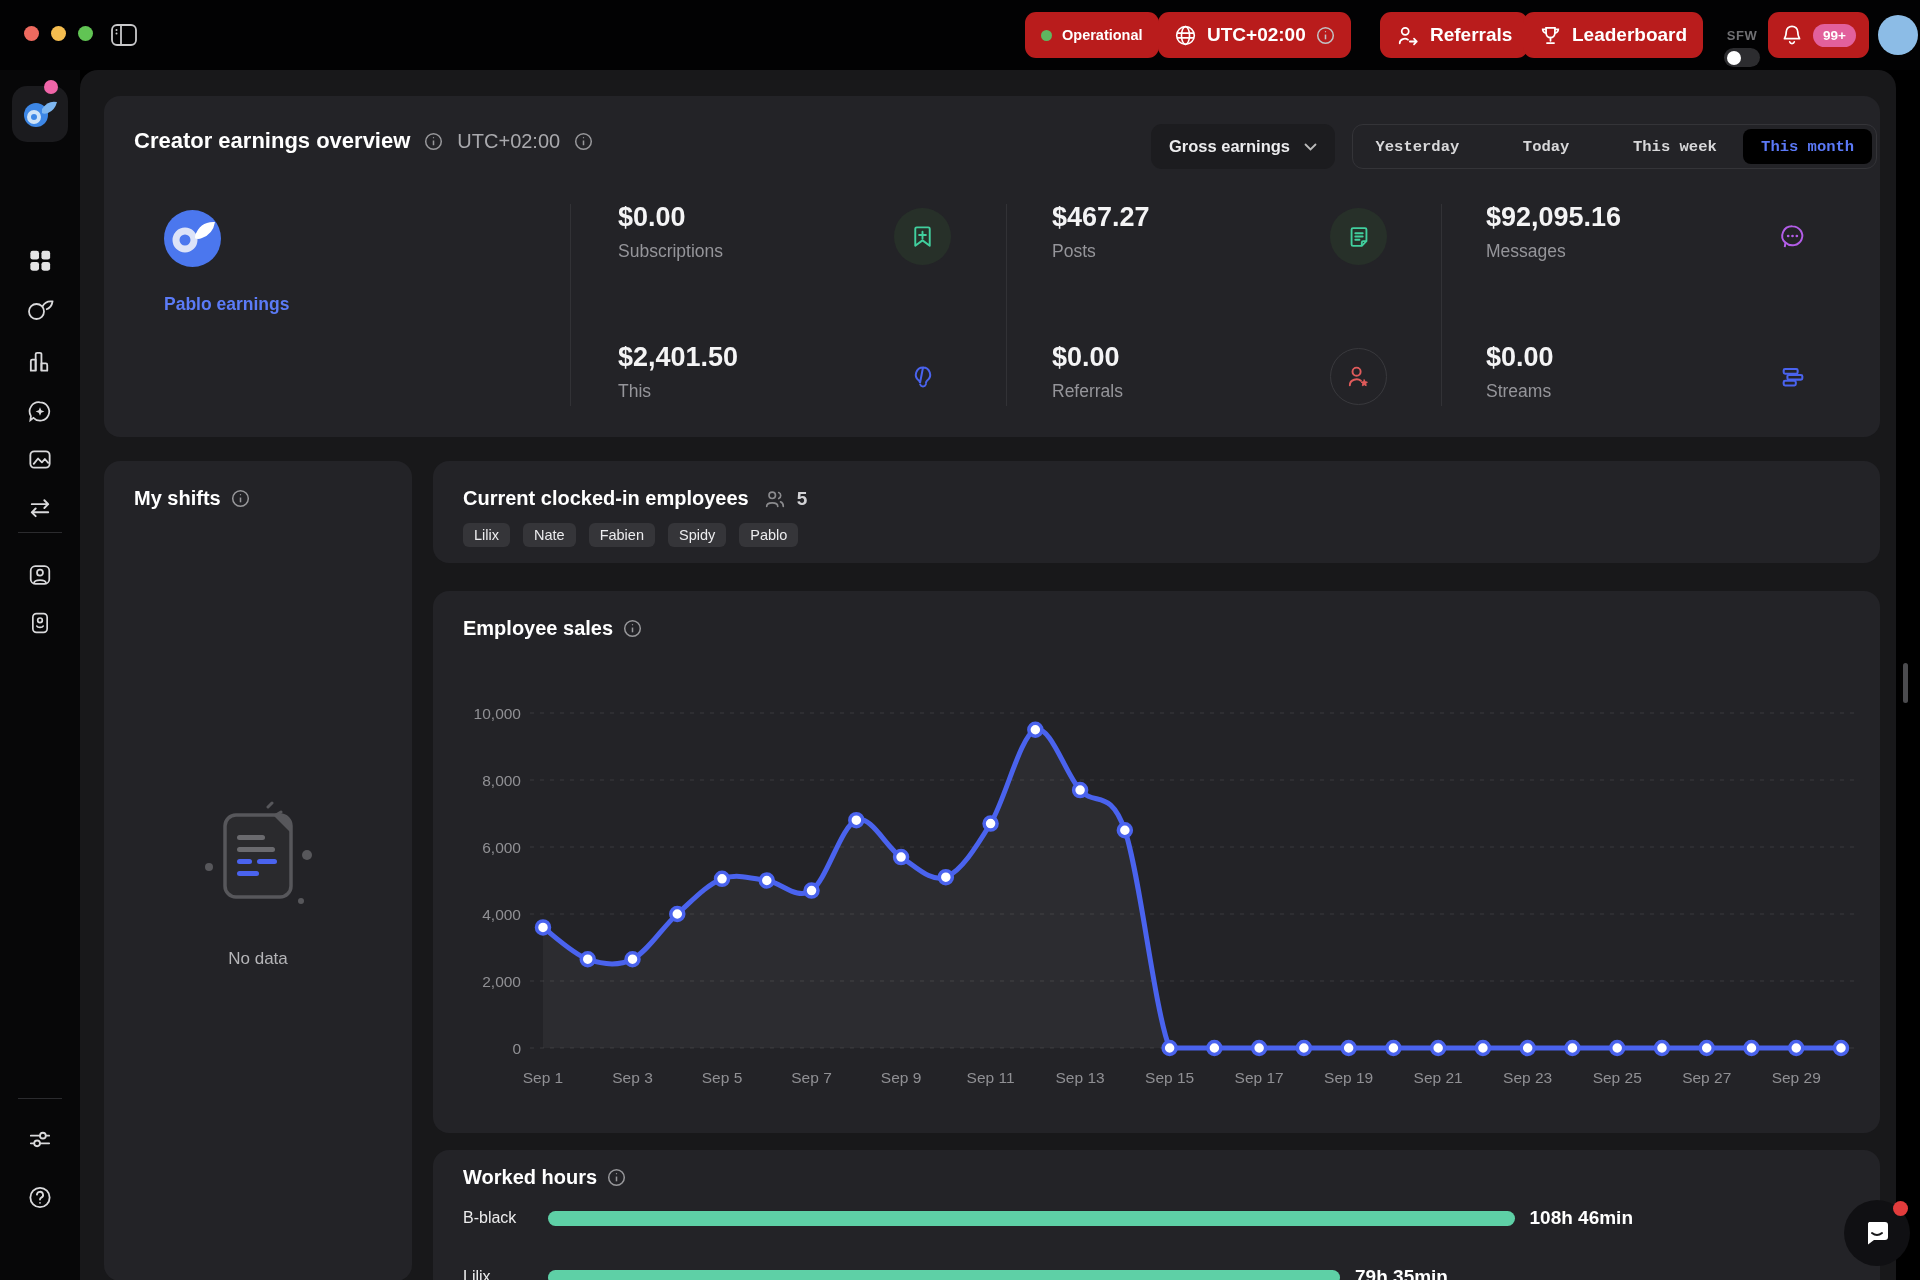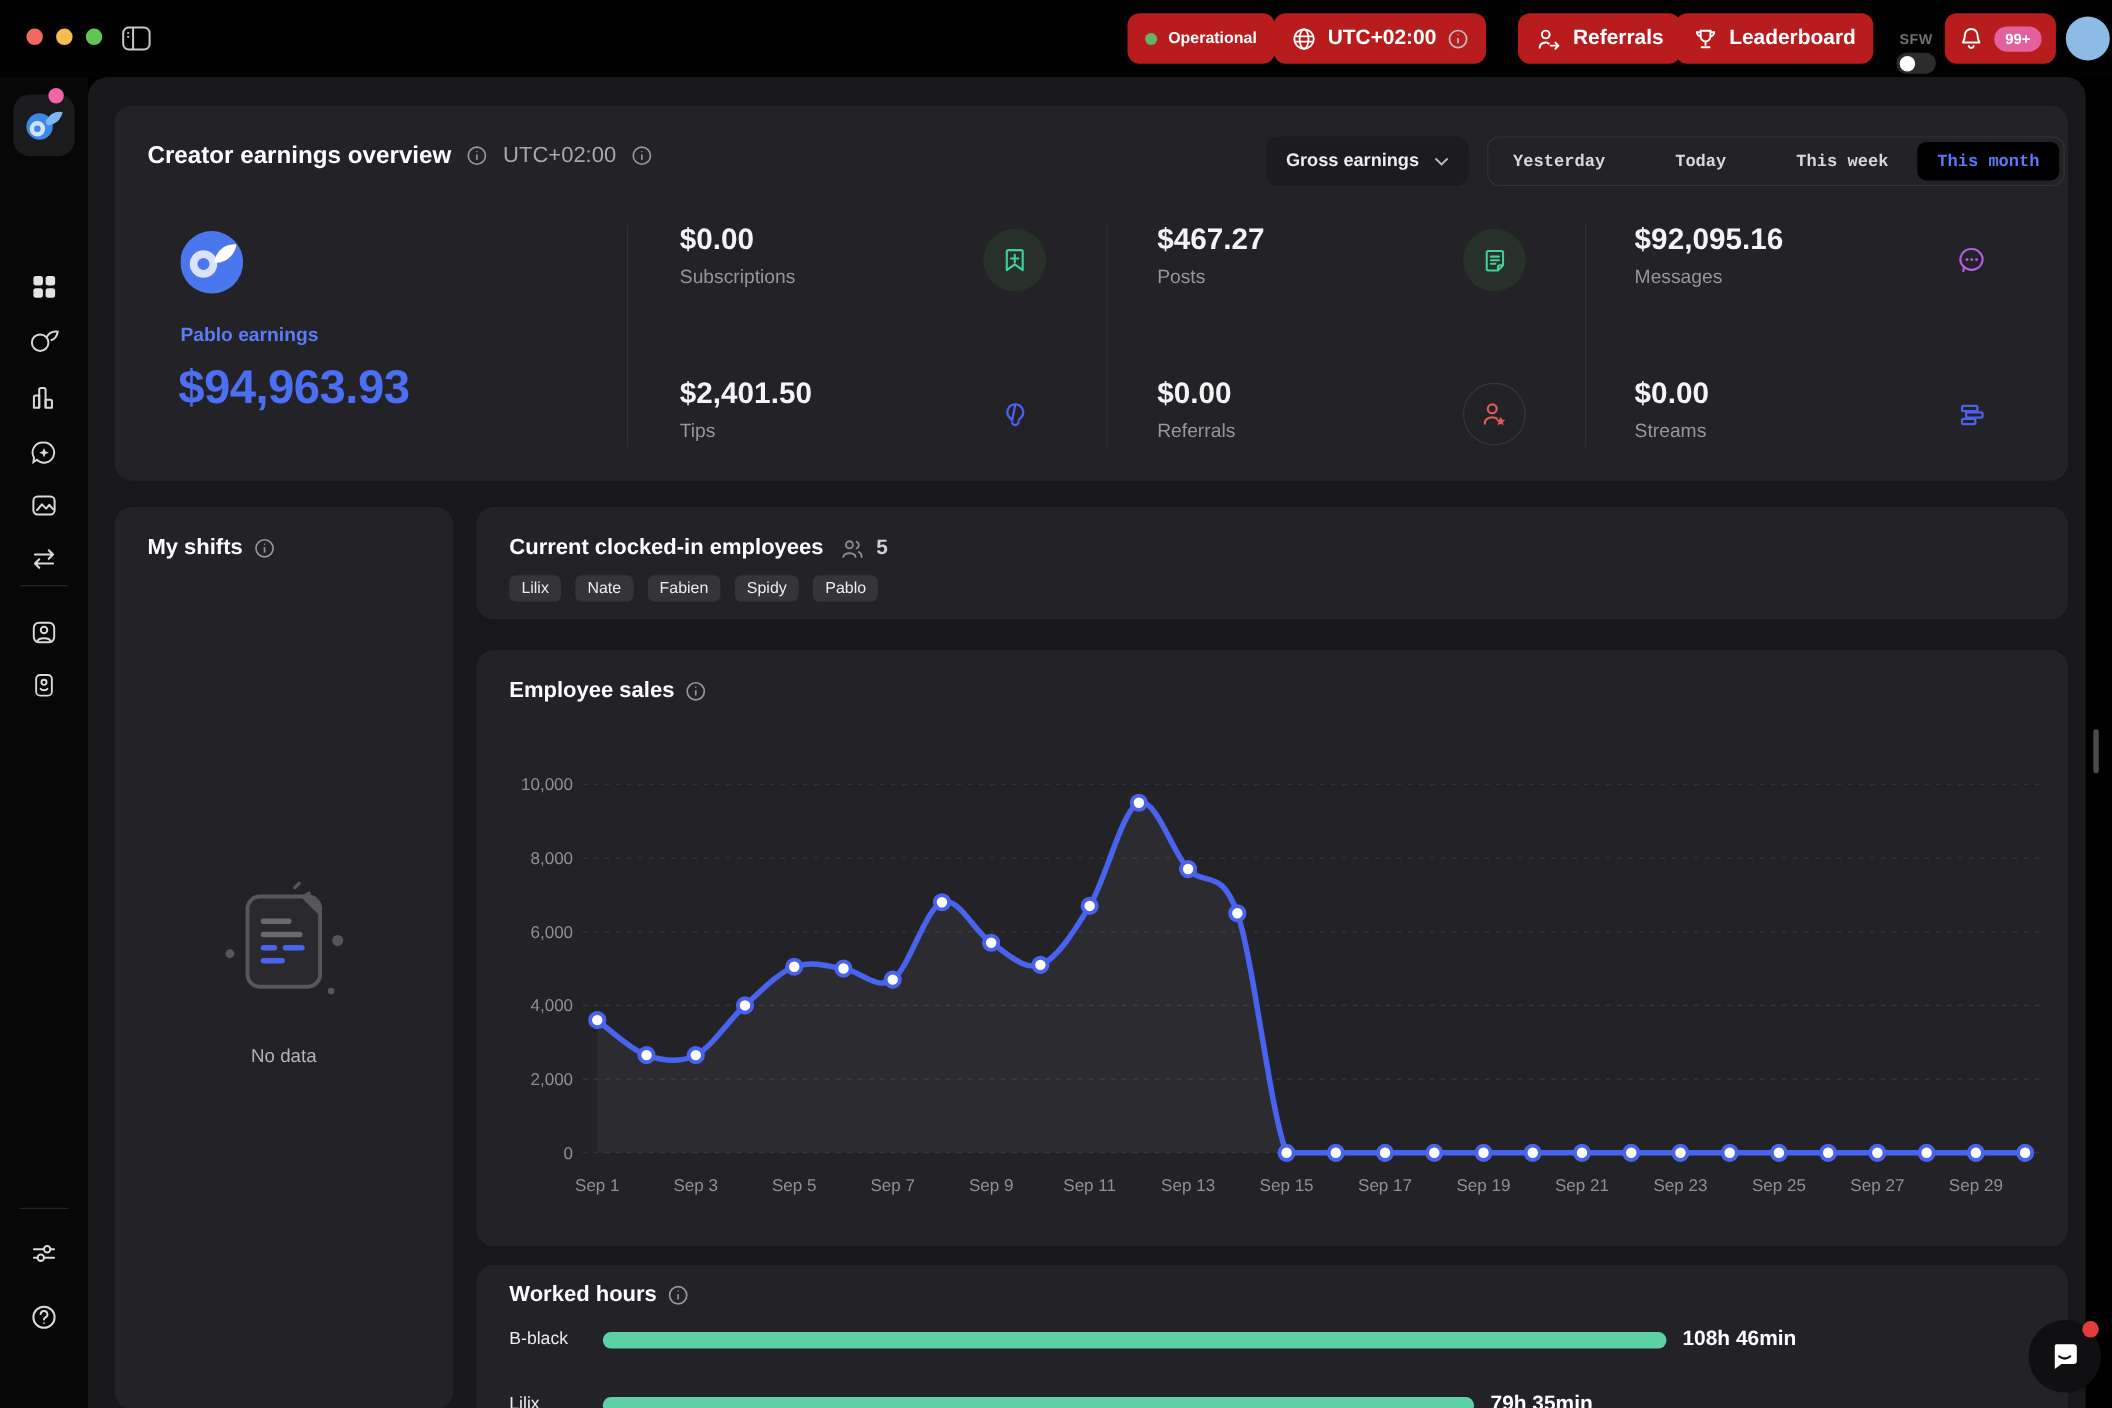--- a/index.html
+++ b/index.html
@@ -292,39 +292,38 @@
       </div>
 
     <div class="scell" style="left:60px;top:114px">
       <svg width="57" height="57" viewBox="0 0 57 57">
         <circle cx="28.5" cy="28.5" r="28.5" fill="#4b77ee"></circle>
         <circle cx="21" cy="30" r="9" fill="none" stroke="#dce3f8" stroke-width="7"></circle>
         <path d="M31 26 Q36 11 51 12 Q49 24 38 28 Q34 29.8 31 28.2 Z" fill="#fff"></path>
       </svg>
     </div>
     <div class="scell" style="left:60px;top:198px"><span class="total-label">Pablo earnings</span></div>
-    <div class="scell" style="left:58px;top:232px"><span class="total-val">$94,963.93</span></div>
 
     <div class="vdiv" style="left:466px"></div>
     <div class="vdiv" style="left:902px"></div>
     <div class="vdiv" style="left:1337px"></div>
 
     <div class="scell" style="left:514px;top:106px">
       <div class="sval">$0.00</div>
       <div class="slab">Subscriptions</div>
     </div>
     <div class="iconbox icon-bg-green" style="left:790px;top:112px">
       <svg width="27" height="27" viewBox="0 0 28 28" fill="none" stroke="#41cf9e" stroke-width="2" stroke-linejoin="round">
           <path d="M8 4.5 h12 a1.5 1.5 0 0 1 1.5 1.5 v17.5 l-7.5 -5.5 -7.5 5.5 V6 A1.5 1.5 0 0 1 8 4.5 z"></path>
           <path d="M14 9 v7 M10.5 12.5 h7" stroke-linecap="round"></path>
         </svg>
     </div>
     <div class="scell" style="left:514px;top:246px">
       <div class="sval">$2,401.50</div>
-      <div class="slab">Tips</div>
+      <div class="slab">This</div>
     </div>
     <div class="iconbox" style="left:790px;top:252px">
       <svg width="28" height="28" viewBox="0 0 28 28" fill="none" stroke="#4a63ee" stroke-width="2" stroke-linecap="round">
           <path d="M14 4.5 a7.2 7.2 0 0 1 4.2 13 c-1 0.8 -1.2 1.5 -1.2 2.5 m-6 0 c0 -1 -0.2 -1.7 -1.2 -2.5 a7.2 7.2 0 0 1 4.2 -13 z"></path>
           <path d="M11.2 21.5 a3 3 0 0 0 5.6 0"></path>
         </svg>
     </div>
 
     <div class="scell" style="left:948px;top:106px">
       <div class="sval">$467.27</div>

